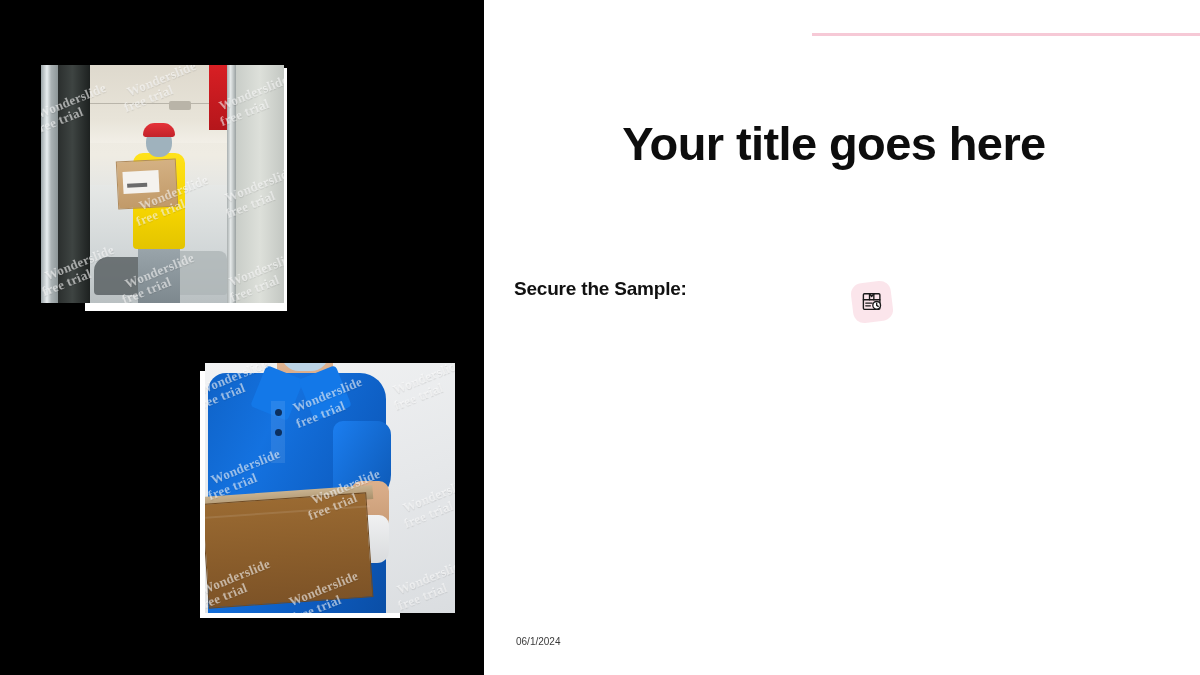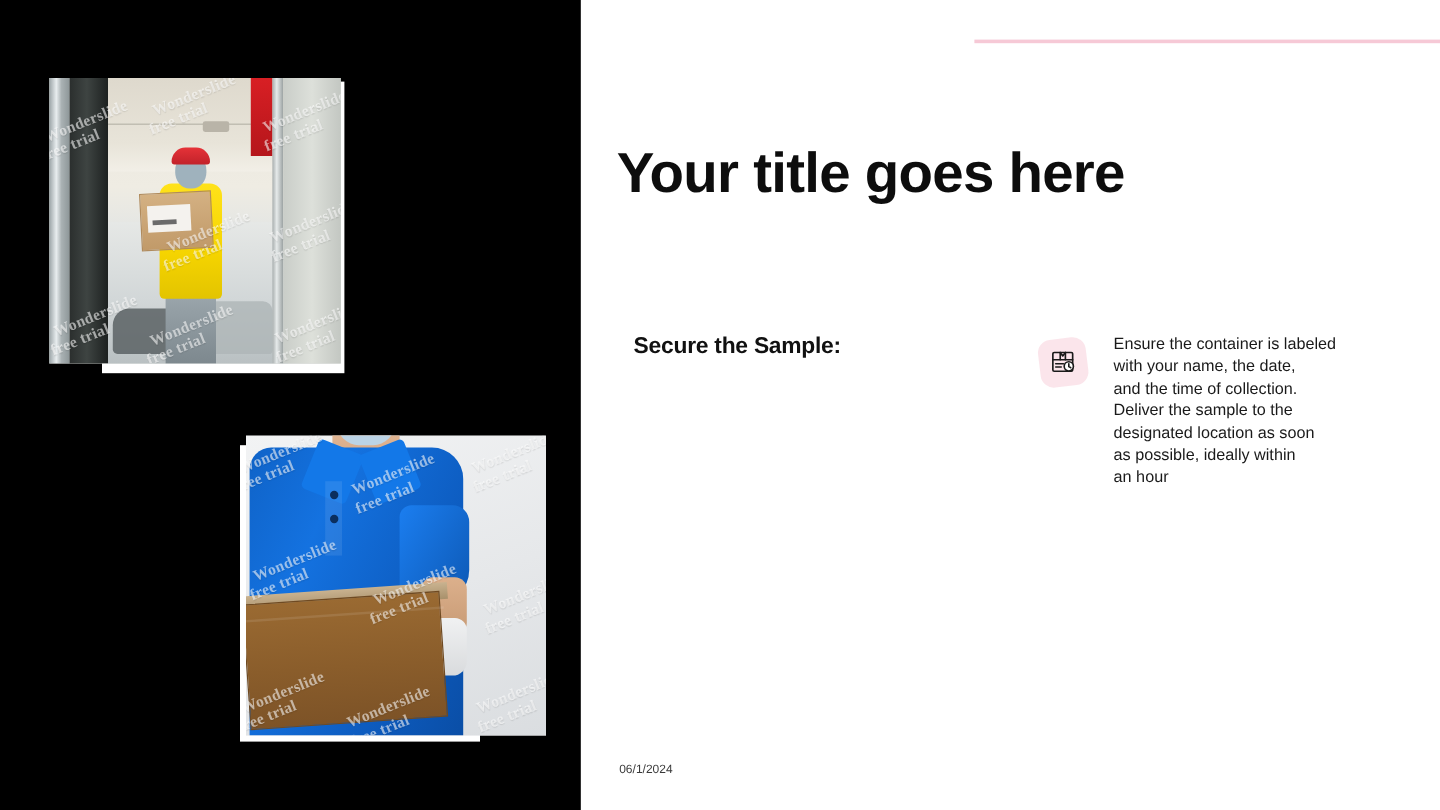--- a/index.html
+++ b/index.html
@@ -240,28 +240,28 @@
   }
   .title {
     position: absolute;
     left: 514px; top: 118px;
     width: 640px;
     font-size: 47px;
     font-weight: 700;
     color: #0d0d0d;
     letter-spacing: -0.6px;
     line-height: 1.1;
+    text-align: center;
   }
   .columns {
     position: absolute;
     left: 514px; top: 278px;
     width: 664px;
     display: flex;
     gap: 40px;
-    justify-content: center;
   }
   .col { width: 298px; }
   .col-heading {
     font-size: 19px;
     font-weight: 700;
     color: #111111;
     margin-bottom: 30px;
     letter-spacing: -0.2px;
   }
   .col-row {
@@ -413,26 +413,19 @@
             <rect x="2.6" y="3" width="18" height="17" rx="1.2"></rect>
             <line x1="2.6" y1="9.6" x2="20.6" y2="9.6"></line>
             <path d="M9.3 3 v6.6 M14 3 v6.6"></path>
             <path d="M9.3 3 l2.3 3.1 l2.4 -3.1"></path>
             <line x1="5.2" y1="13.2" x2="12.2" y2="13.2"></line>
             <line x1="5.2" y1="16.2" x2="10.2" y2="16.2"></line>
             <circle cx="17.1" cy="15.6" r="4.2" fill="#ffffff"></circle>
             <path d="M17.1 13.3 v2.4 l1.7 1.1"></path>
           </svg>
         </div>
-        <div class="col-text">Ensure the container is labeled
-with your name, the date,
-and the time of collection.
-Deliver the sample to the
-designated location as soon
-as possible, ideally within
-an hour</div>
       </div>
     </div>
   </div>
 
   <div class="date-stamp">06/1/2024</div>
 
 </div>
 
 </body></html>

